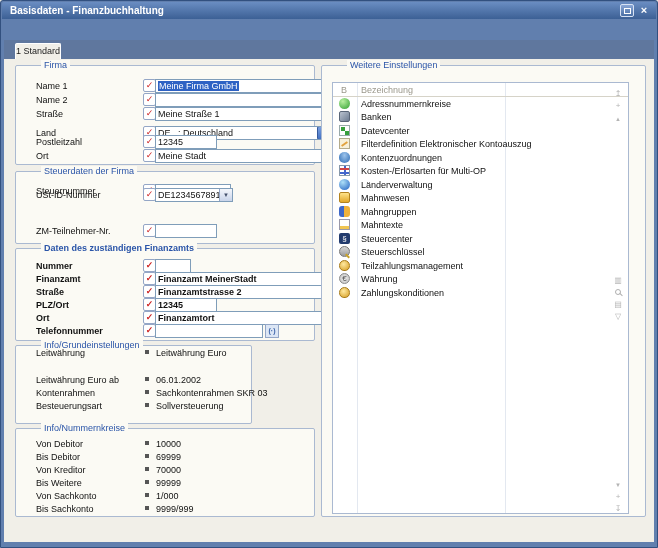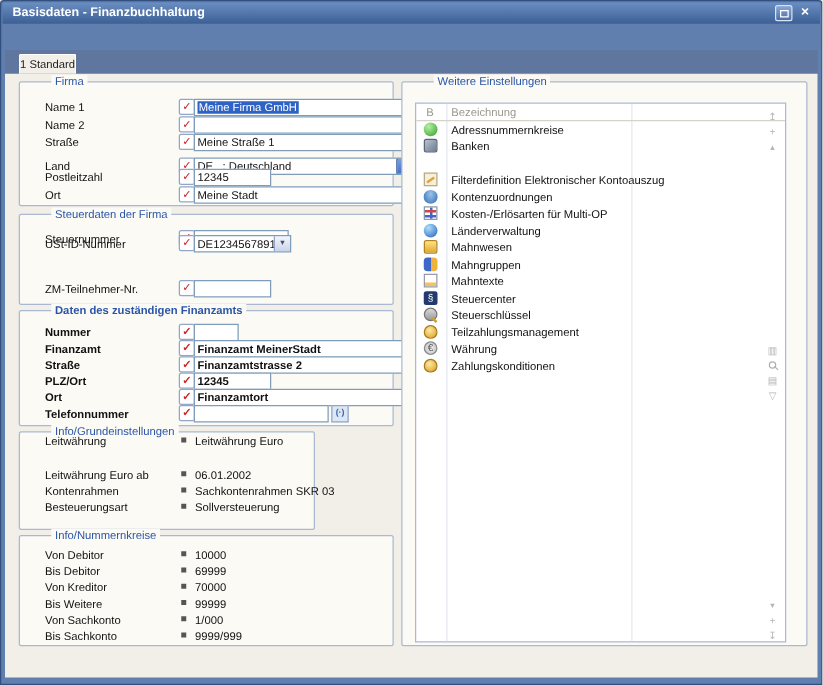--- a/index.html
+++ b/index.html
@@ -300,20 +300,24 @@
         </div>
 
         <div class="li-row" style="top:15px">
           <span class="lic ic-adress"></span>
           <span class="li-label">Adressnummernkreise</span>
         </div>
         <div class="li-row" style="top:28px">
           <span class="lic ic-banken"></span>
           <span class="li-label">Banken</span>
         </div>
+        <div class="li-row" style="top:42px">
+          <span class="lic ic-datev"></span>
+          <span class="li-label">Datevcenter</span>
+        </div>
         <div class="li-row" style="top:55px">
           <span class="lic ic-filter"></span>
           <span class="li-label">Filterdefinition Elektronischer Kontoauszug</span>
         </div>
         <div class="li-row" style="top:69px">
           <span class="lic ic-konten"></span>
           <span class="li-label">Kontenzuordnungen</span>
         </div>
         <div class="li-row" style="top:82px">
           <span class="lic ic-kosten"></span>

